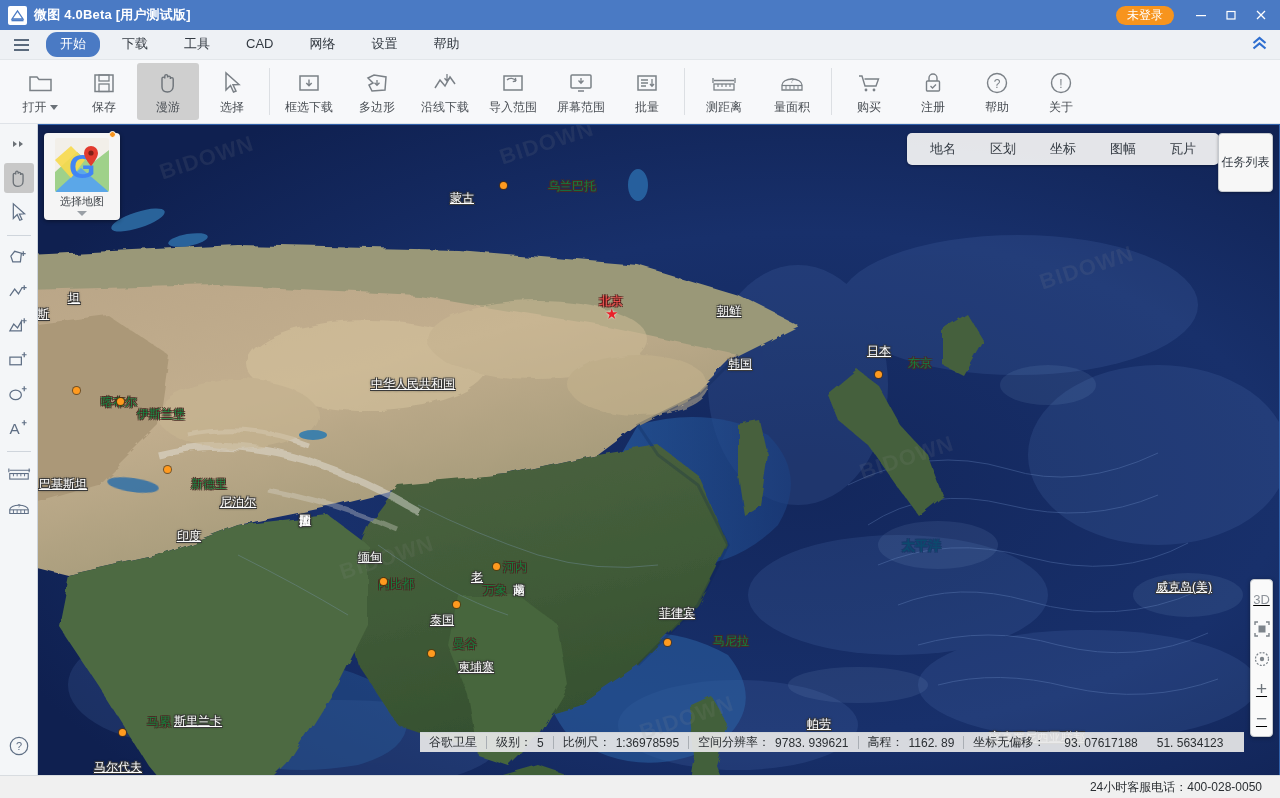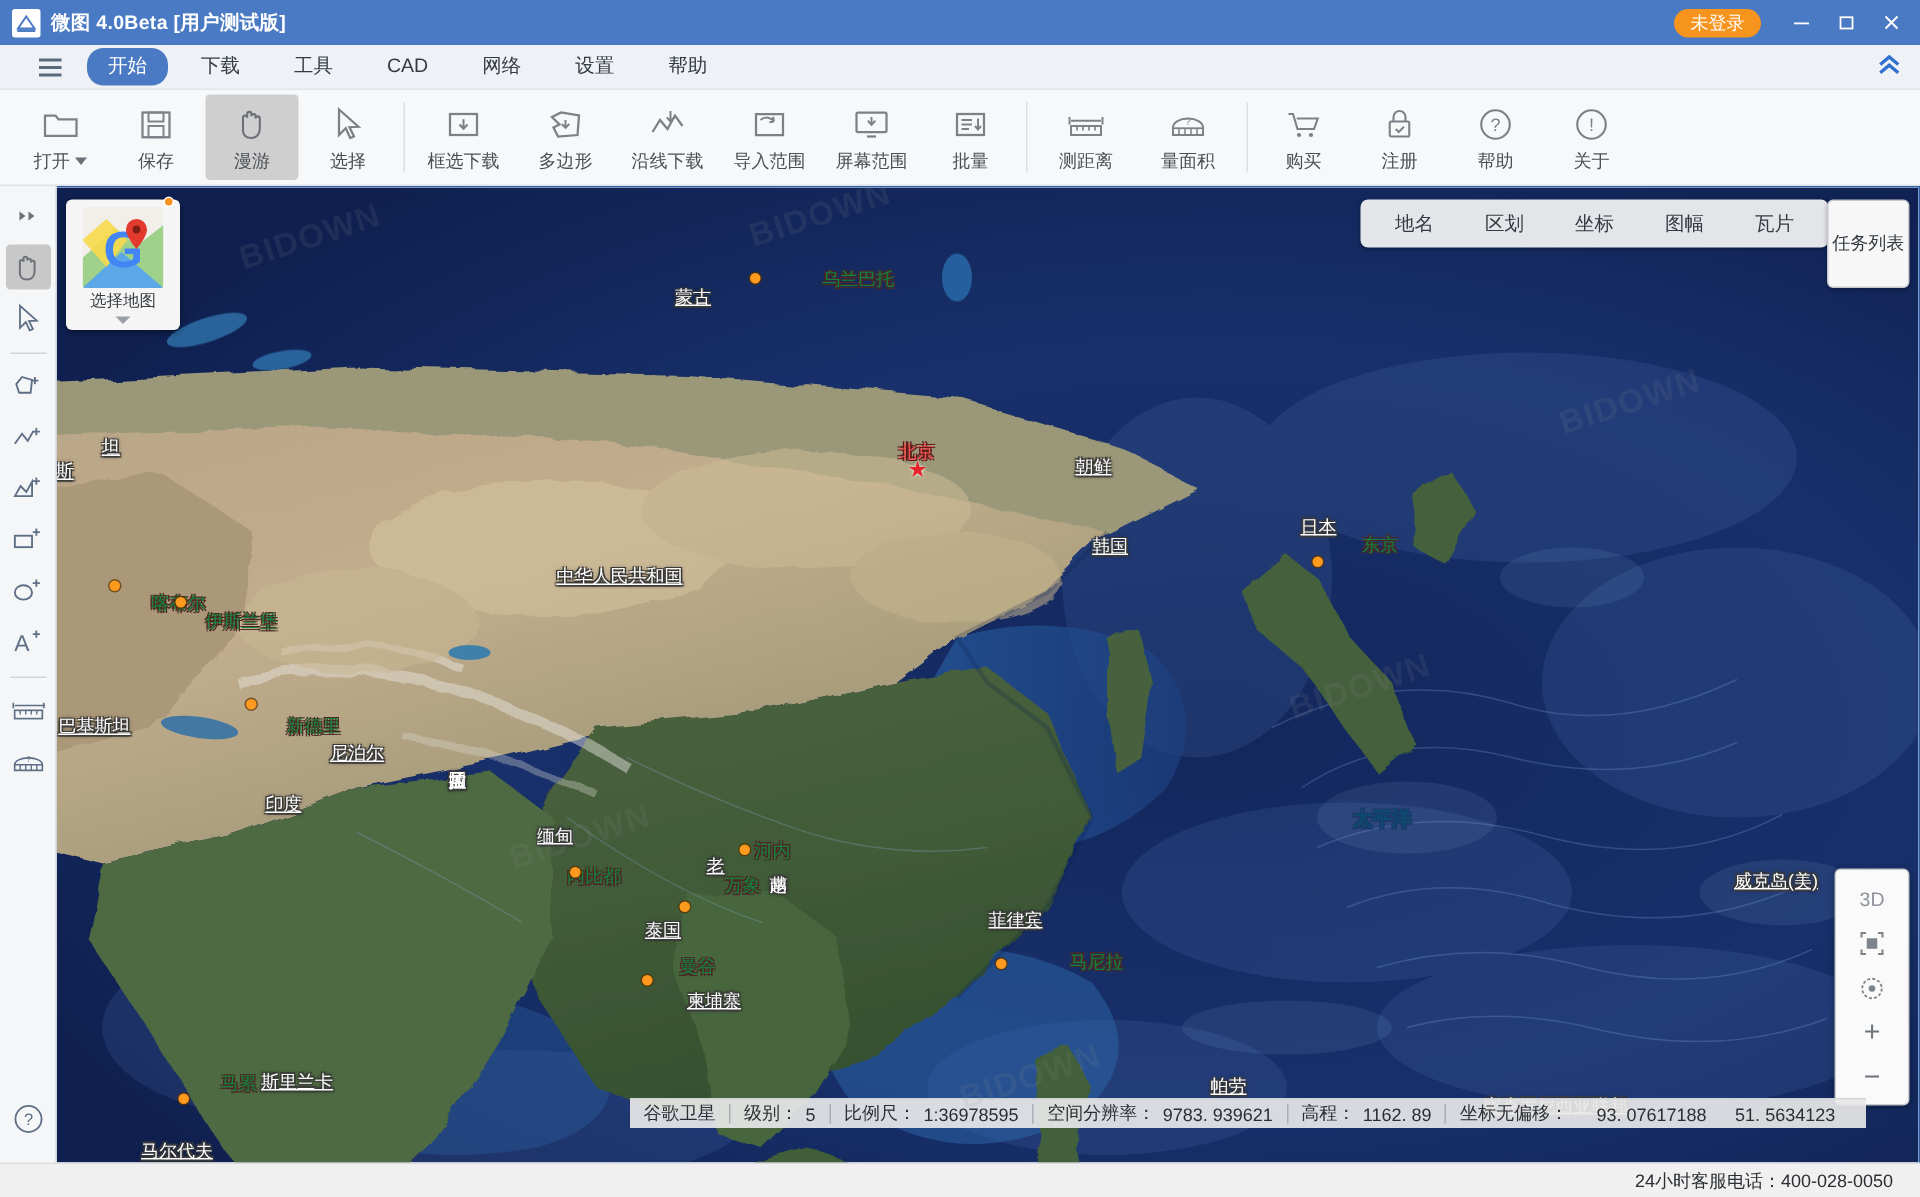--- a/index.html
+++ b/index.html
@@ -27,21 +27,21 @@
     padding: 3px 11px 4px; margin-right: 12px; line-height: 1;
   }
   .win-btn {
     width: 30px; height: 28px; display: flex; align-items: center; justify-content: center;
     color: #ffffff; font-size: 14px; line-height: 1;
   }
 
   
   .menubar {
     height: 30px; background: #eef1f5; display: flex; align-items: center;
-    padding-left: 18px; border-bottom: 1px solid #e2e6ea; position: relative; flex: 0 0 30px;
+    padding-left: 6px; border-bottom: 1px solid #e2e6ea; position: relative; flex: 0 0 30px;
   }
   .hamburger { width: 30px; height: 24px; display: flex; flex-direction: column;
     justify-content: center; align-items: center; gap: 3px; margin-right: 6px; }
   .hamburger i { display: block; width: 15px; height: 2px; background: #5a6a7d; }
   .menu-item {
     font-size: 13px; color: #333a42; padding: 4px 14px; border-radius: 11px;
     margin: 0 4px; line-height: 1.3; white-space: nowrap;
   }
   .menu-item.active { background: #4a7ac4; color: #ffffff; }
   .menu-collapse { margin-left: auto; margin-right: 12px; color: #2f6fd0; font-size: 13px; line-height: 1; }
@@ -109,23 +109,23 @@
   .tr-btn { font-size: 13px; color: #333a42; padding: 5px 17px; border-radius: 13px; line-height: 1.1; }
 
   .task-btn {
     position: absolute; right: 6px; top: 8px; width: 55px; height: 59px;
     background: #f7f7f7; border: 1px solid #c5c9ce; border-radius: 4px;
     display: flex; align-items: center; justify-content: center; text-align: center;
     font-size: 12px; color: #333a42; line-height: 1.35; z-index: 20; box-shadow: 0 1px 3px rgba(0,0,0,.3);
   }
 
   .map-ctrls {
-    position: absolute; right: 6px; bottom: 38px; width: 50px; background: #fafafa;
+    position: absolute; right: 6px; bottom: 38px; width: 23px; background: #fafafa;
     border: 1px solid #c5c9ce; border-radius: 4px; z-index: 20; box-shadow: 0 1px 4px rgba(0,0,0,.35);
-    display: flex; flex-direction: column; align-items: center; padding: 4px 0 2px;
+    display: flex; flex-direction: column; align-items: center; padding: 4px 0 2px; text-decoration: underline;
   }
   .mc-btn { width: 30px; height: 30px; display: flex; align-items: center; justify-content: center;
     font-size: 13px; color: #8c9299; }
   .mc-btn.plus, .mc-btn.minus { font-size: 19px; color: #6e757c; }
 
   
   .mlabel { position: absolute; font-size: 12px; line-height: 1; white-space: nowrap; z-index: 10;
     pointer-events: none; }
   .mlabel.country { color: #ffffff; text-shadow: -1px -1px 0 #3a3a3a, 1px -1px 0 #3a3a3a,
       -1px 1px 0 #3a3a3a, 1px 1px 0 #3a3a3a, 0 0 3px #222; text-decoration: underline; }

